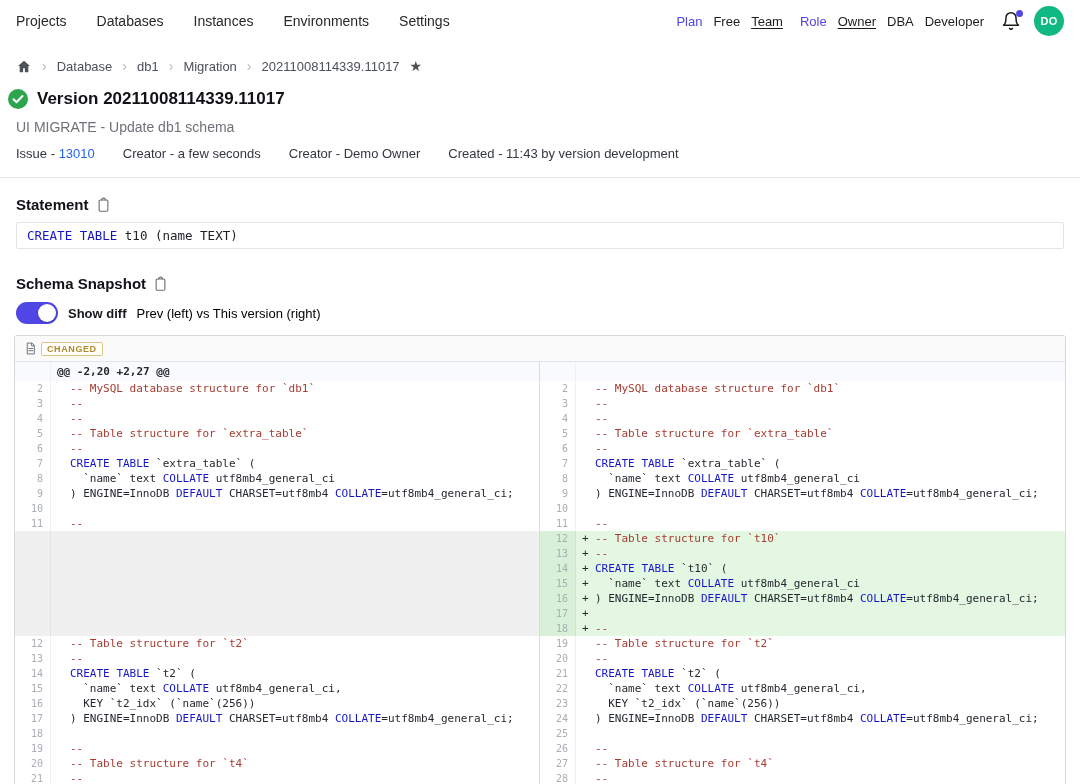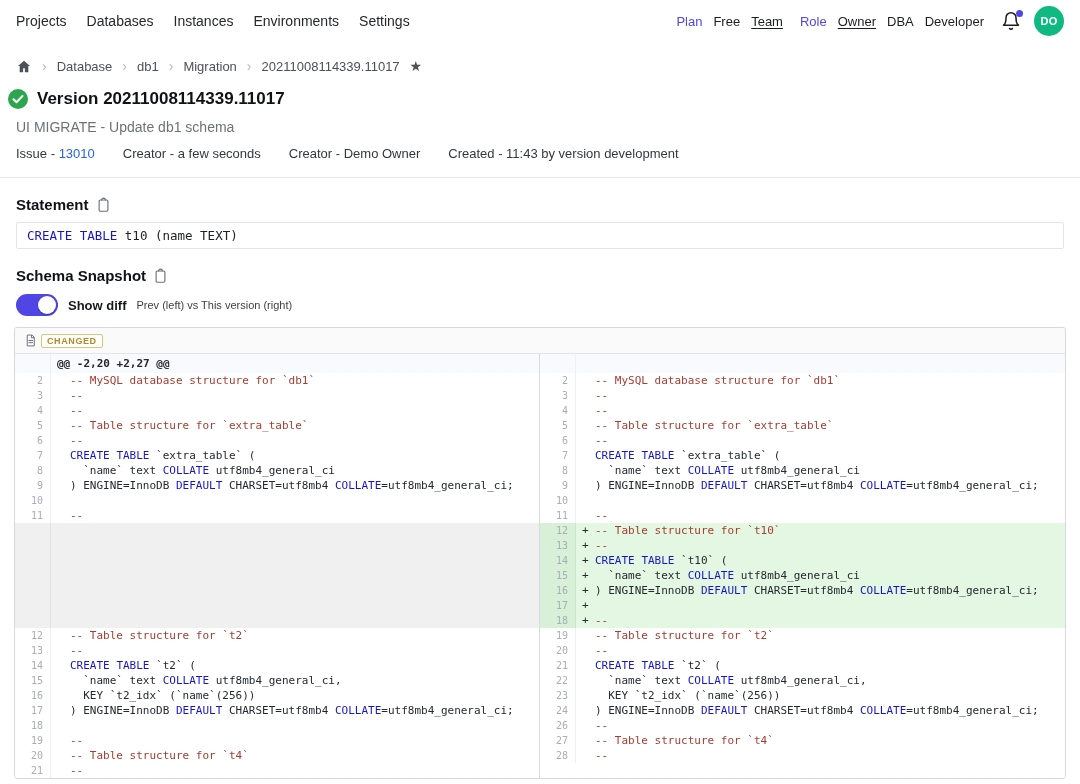--- a/index.html
+++ b/index.html
@@ -2,21 +2,21 @@
 <html style="--accent: #4f46e5; --link: #2563eb; --keyword: #1616c8; --comment: #a63d32; --added-bg: #e3f7e3; --added-gutter-bg: #d7f0d7; --filler-bg: #f0f0f0; --success: #2da44e; --avatar-bg: #10b981; --badge: #b08a2f;"><head>
 <meta charset="utf-8">
 <style>
   * { box-sizing: border-box; margin: 0; padding: 0; }
   html,body { width:1080px; height:784px; overflow:hidden; background:#fff;
     font-family:"Liberation Sans", sans-serif; color:#1f2328; }
 
   
   .topnav { height:42px; display:flex; align-items:center; justify-content:space-between;
     padding:0 16px; }
-  .nav-left { display:flex; gap:20px; font-size:14px; color:#26282c; }
+  .nav-left { display:flex; gap:30px; font-size:14px; color:#26282c; }
   .nav-left span { cursor:pointer; }
   .nav-right { display:flex; align-items:center; gap:11px; font-size:13px; color:#1b1d21; }
   .lbl-accent { color: var(--accent, #4f46e5); }
   .u { text-decoration:underline; text-underline-offset:2px; cursor:pointer; }
   .bell { position:relative; width:22px; height:22px; margin-left:6px; }
   .bell .dot { position:absolute; top:0; right:0; width:7px; height:7px; border-radius:50%;
     background: var(--accent, #6366f1); }
   .avatar { width:30px; height:30px; border-radius:50%; background:var(--avatar-bg,#10b981);
     color:#fff; font-size:11px; font-weight:bold; display:flex; align-items:center;
     justify-content:center; letter-spacing:.3px; cursor:pointer; }
@@ -34,33 +34,33 @@
   .subtitle { padding:10px 16px 0; font-size:14px; color:#6e7178; }
   .meta { display:flex; gap:28px; padding:11px 16px 0; font-size:13px; color:#333740; }
   .meta a { color:var(--link,#2563eb); text-decoration:none; cursor:pointer; }
   .divider { border:none; border-top:1px solid #e6e7ea; margin-top:16px; }
 
   
   .sec-head { display:flex; align-items:center; gap:7px; padding:18px 16px 0; }
   .sec-head h2 { font-size:15px; font-weight:bold; color:#111216; }
   .copy-btn { cursor:pointer; display:inline-flex; }
 
-  .stmt-box { margin:9px 16px 0; border:1px solid #e4e5e8; border-radius:2px;
+  .stmt-box { margin:9px 16px 8px; border:1px solid #e4e5e8; border-radius:2px;
     padding:5px 10px; font-family:"DejaVu Sans Mono", monospace; font-size:12.5px;
     color:#202226; white-space:pre; }
   .stmt-box .kw { color:var(--keyword,#1616c8); }
 
   
   .toggle-row { display:flex; align-items:center; gap:10px; margin:10px 16px 0; }
   .toggle { width:42px; height:22px; border-radius:11px; background:var(--accent,#4f46e5);
     position:relative; cursor:pointer; flex:none; }
   .toggle .knob { position:absolute; top:2px; right:2px; width:18px; height:18px;
     border-radius:50%; background:#fff; box-shadow:0 1px 2px rgba(0,0,0,.25); }
   .toggle-label { font-size:13px; font-weight:bold; color:#16181c; }
-  .toggle-hint { font-size:11px; color:#404040;text-align:center; }
+  .toggle-hint { font-size:13px; color:#000000;text-align:center; }
 
   
   .diff { margin:11px 14px 0; border:1px solid #d6d8dc; border-radius:3px; overflow:hidden; }
   .diff-header { height:26px; background:#fafafa; border-bottom:1px solid #e4e5e8;
     display:flex; align-items:center; gap:4px; padding:0 9px; }
   .badge { font-size:9px; font-weight:bold; letter-spacing:.6px; color:var(--badge,#b08a2f);
     border:1px solid #dcc488; background:#fffef8; border-radius:2px; padding:1px 5px; }
   .diff-body { display:flex; font-family:"DejaVu Sans Mono", monospace; font-size:11px;
     background:#fff; }
   .pane { width:50%; }
@@ -397,20 +397,24 @@
           </div>
           <div class="drow">
             <span class="ln">23</span>
             <span class="codecell"><span class="mk"> </span><span><span>  KEY `t2_idx` (`name`(256))</span></span></span>
           </div>
           <div class="drow">
             <span class="ln">24</span>
             <span class="codecell"><span class="mk"> </span><span><span>) ENGINE=InnoDB </span><span class="kw">DEFAULT</span><span> CHARSET=utf8mb4 </span><span class="kw">COLLATE</span><span>=utf8mb4_general_ci;</span></span></span>
           </div>
           <div class="drow">
+            <span class="ln">25</span>
+            <span class="codecell"><span class="mk"> </span><span><span></span></span></span>
+          </div>
+          <div class="drow">
             <span class="ln">26</span>
             <span class="codecell"><span class="mk"> </span><span class="cm">--</span></span>
           </div>
           <div class="drow">
             <span class="ln">27</span>
             <span class="codecell"><span class="mk"> </span><span class="cm">-- Table structure for `t4`</span></span>
           </div>
           <div class="drow">
             <span class="ln">28</span>
             <span class="codecell"><span class="mk"> </span><span class="cm">--</span></span>

